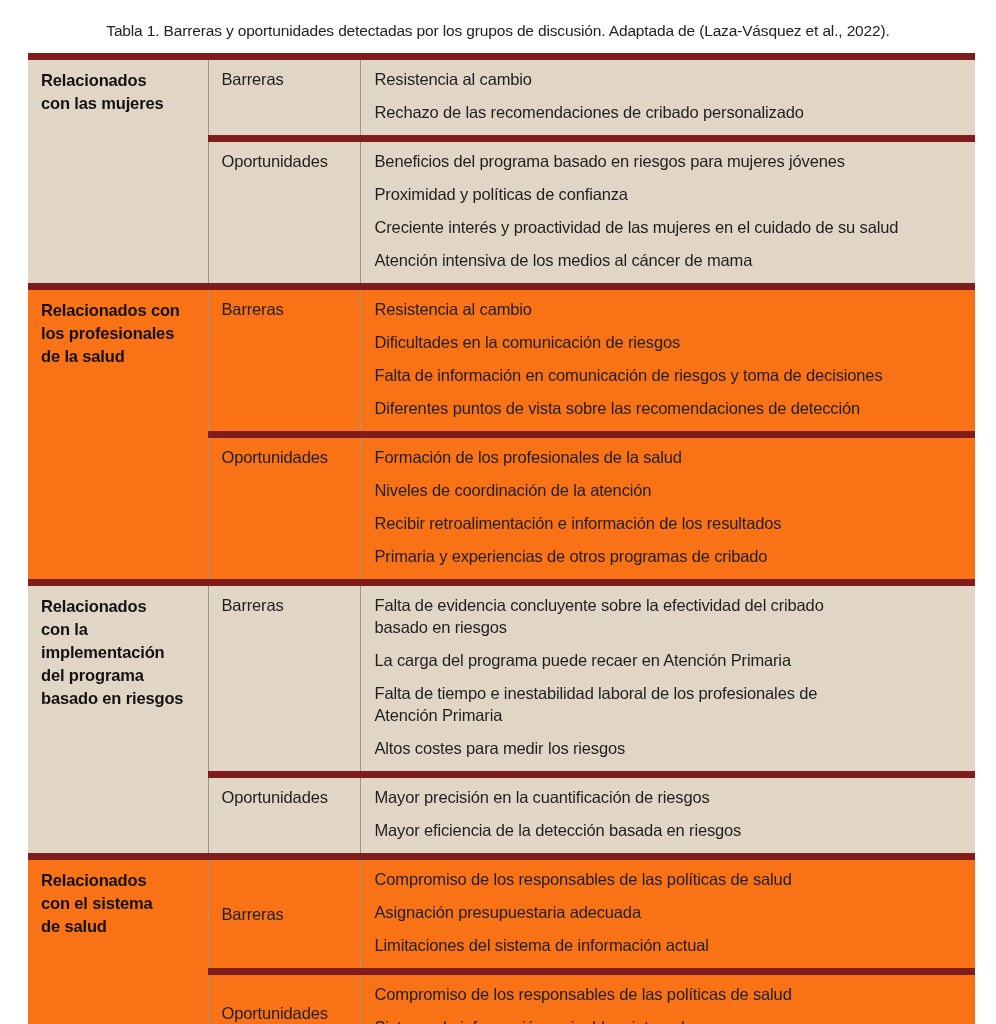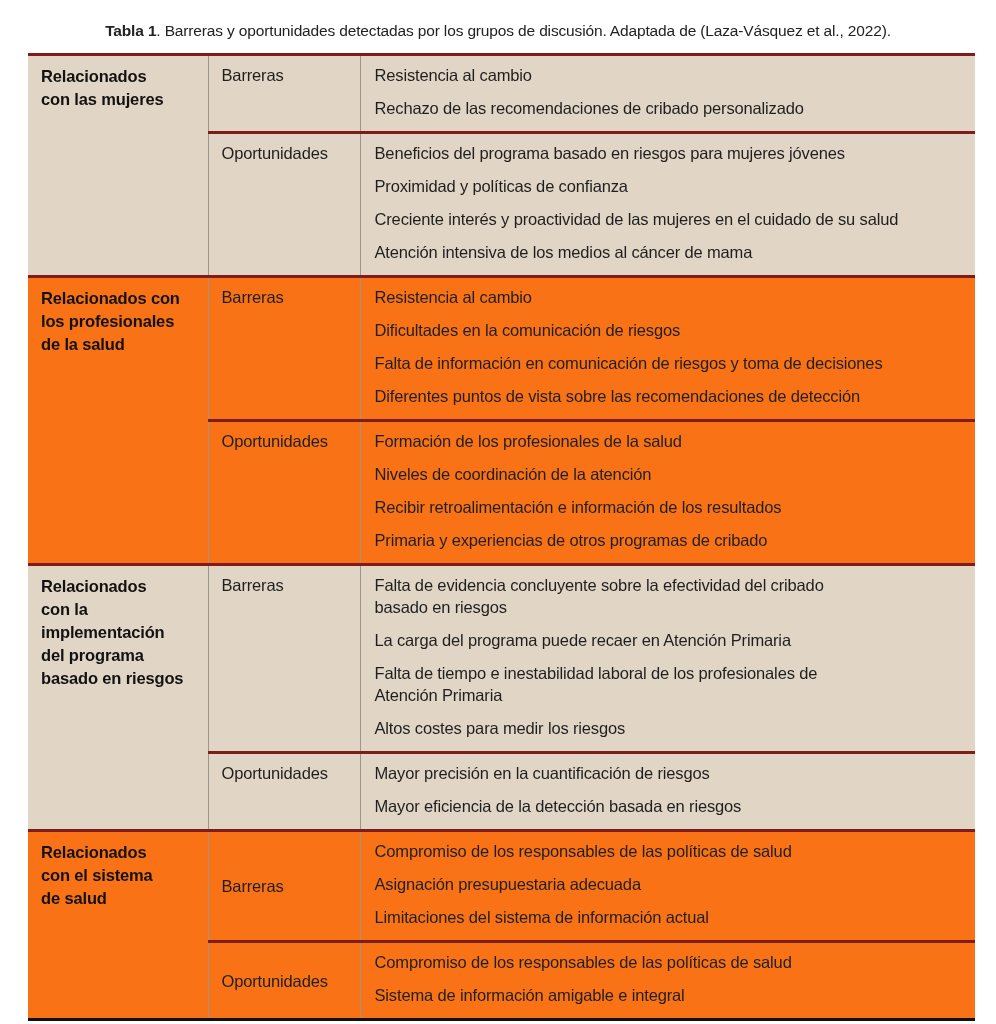--- a/index.html
+++ b/index.html
@@ -18,42 +18,42 @@
     position: relative;
   }
   .caption {
     padding-top: 22px;
     text-align: center;
     font-size: 15.5px;
     letter-spacing: -0.15px;
     color: #222222;
     white-space: nowrap;
   }
-  .caption .b { font-weight: bold; }
+  .caption .b { font-weight: normal; }
   .caption .i { }
 
   table.main {
     margin: 13px 0 0 28px;
     width: 947px;
     border-collapse: collapse;
     table-layout: fixed;
     border-top: 3px solid #111111;
     border-bottom: 3px solid #111111;
     font-size: 16.5px;
     letter-spacing: -0.15px;
   }
   col.c1 { width: 180px; }
   col.c2 { width: 152px; }
   col.c3 { width: 615px; }
 
   tr.dark  td { background: #e1d6c6; }
   tr.light td { background: #f97316; }
 
   td {
-    border-top: 3px solid #7f1d1d;
+    border-top: 7px solid #7f1d1d;
     vertical-align: top;
     padding: 0;
   }
 
   td.cat {
     border-right: 1px solid #9c968e;
     font-weight: bold;
     color: #121212;
     white-space: pre-line;
     line-height: 23px;

